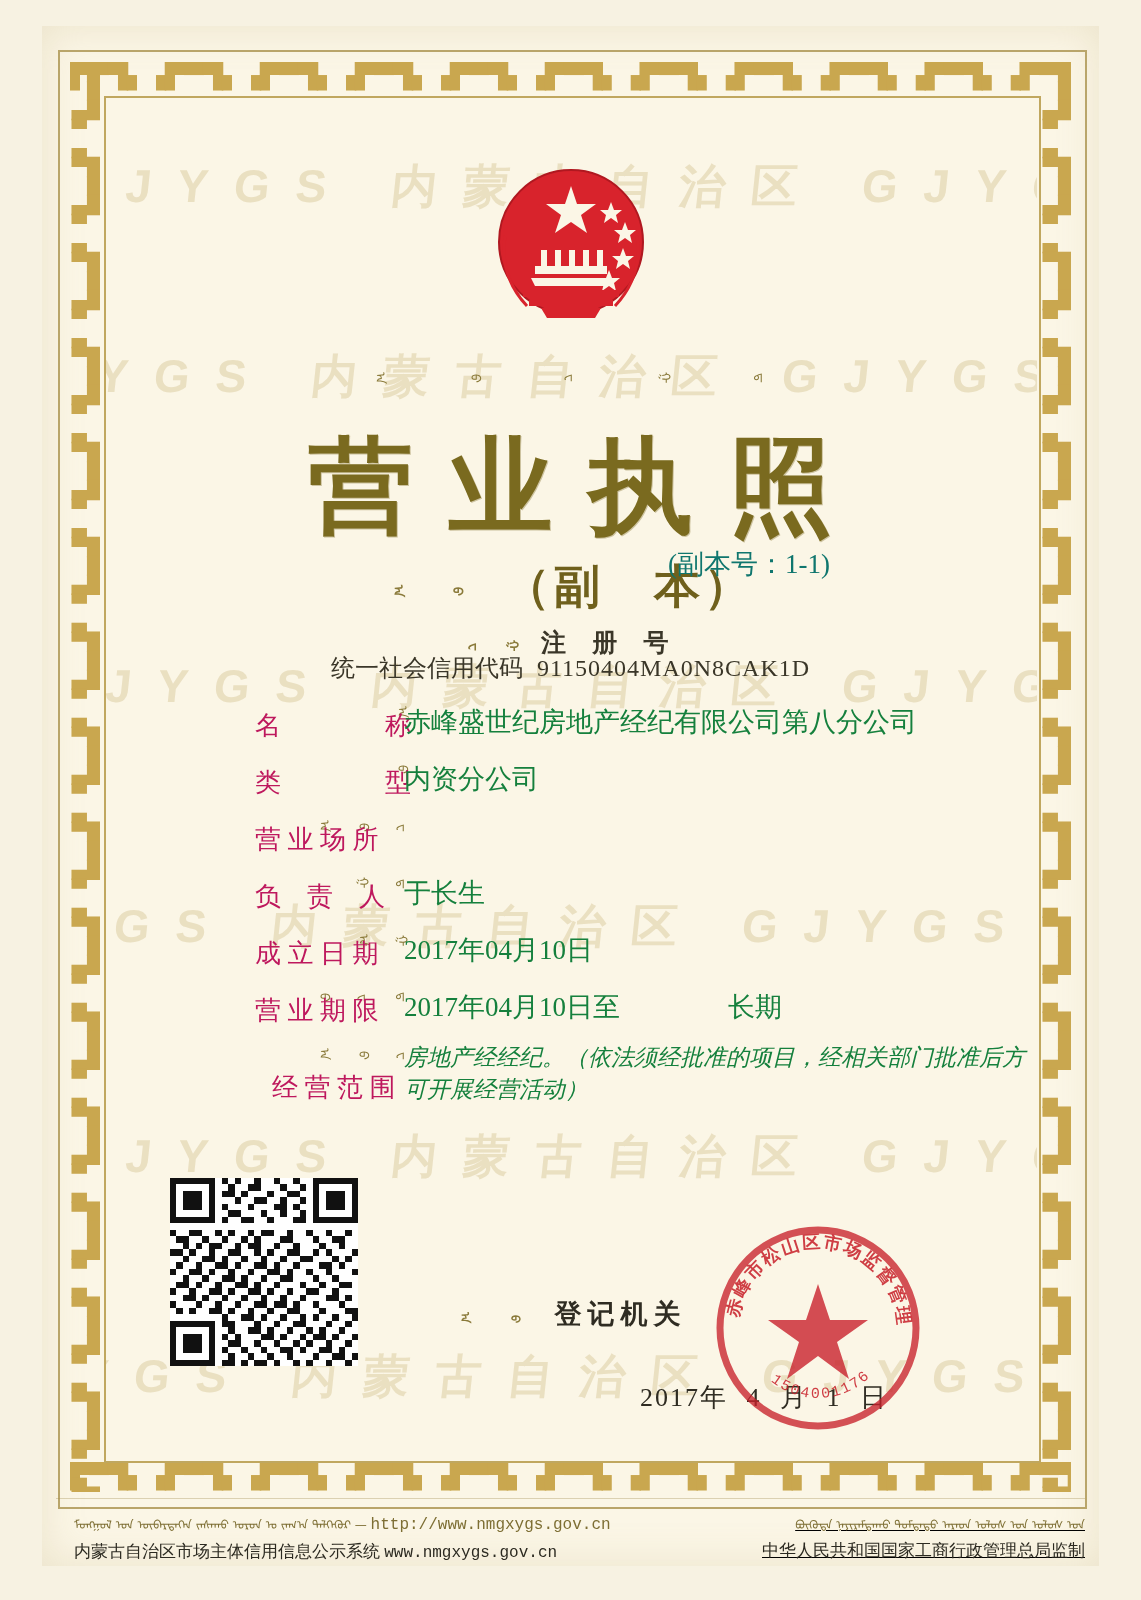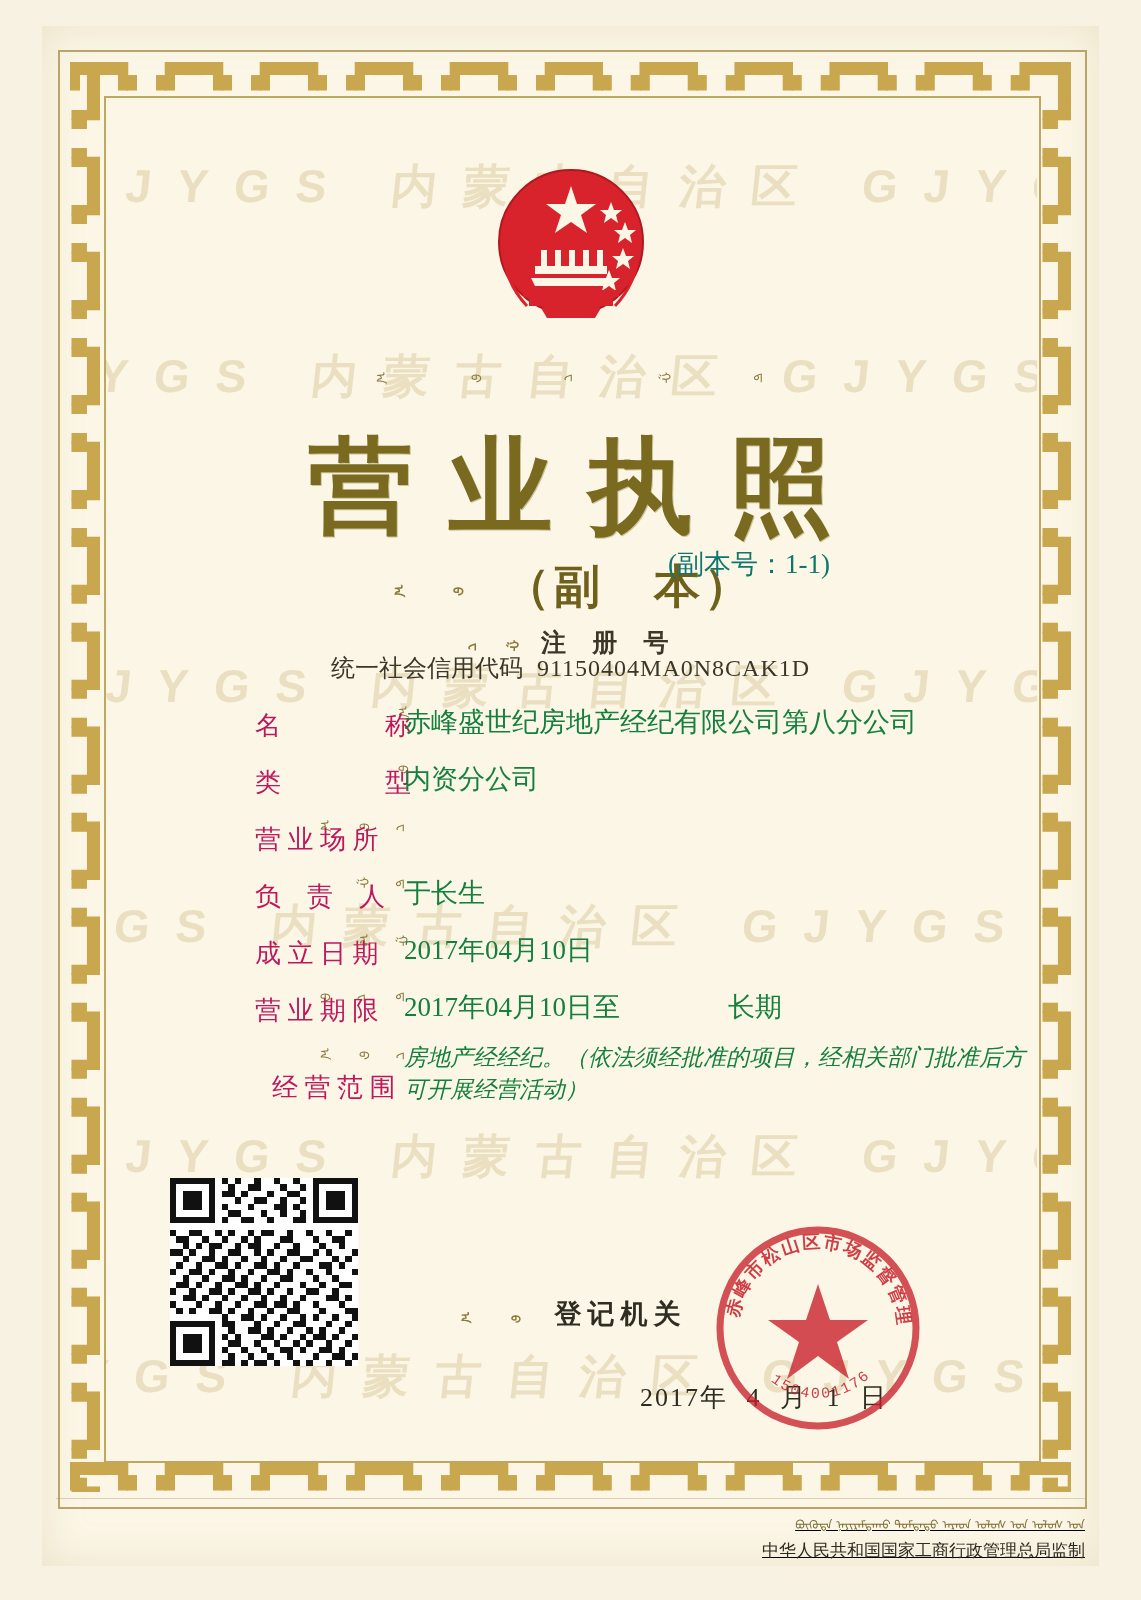--- a/index.html
+++ b/index.html
@@ -533,18 +533,25 @@
         <textPath href="#sealArc" startOffset="4%">赤峰市松山区市场监督管理局</textPath>
       </text>
       <path id="sealArcB" d="M 36 126 A 74 74 0 0 0 176 126" fill="none"></path>
       <text font-size="15" fill="#c8202a" font-family="'Liberation Mono',monospace" letter-spacing="2">
         <textPath href="#sealArcB" startOffset="22%">1504001176</textPath>
       </text>
     </svg>
   </div>
 
   <div class="hairline"></div>
+  <div class="footer-left">
+    <div class="footer-mong">ᠮᠣᠩᠭᠣᠯ ᠤᠨ ᠥᠪᠡᠷᠲᠡᠭᠡᠨ ᠵᠠᠰᠠᠬᠤ ᠣᠷᠣᠨ ᠤ ᠵᠠᠬ᠎ᠠ ᠳᠡᠯᠭᠡᠭᠦᠷ — <span class="footer-url">http://www.nmgxygs.gov.cn</span></div>
+    <div class="footer-cn">
+      <span>内蒙古自治区市场主体信用信息公示系统</span>
+      <span class="footer-url">www.nmgxygs.gov.cn</span>
+    </div>
+  </div>
   <div class="footer-right">
     <div class="footer-mong">ᠪᠦᠭᠦᠳᠡ ᠨᠠᠶᠢᠷᠠᠮᠳᠠᠬᠤ ᠳᠤᠮᠳᠠᠳᠤ ᠠᠷᠠᠳ ᠤᠯᠤᠰ ᠤᠨ ᠤᠯᠤᠰ ᠤᠨ</div>
     <div class="footer-cn">中华人民共和国国家工商行政管理总局监制</div>
   </div>
 
 </div>
 
 </body></html>

